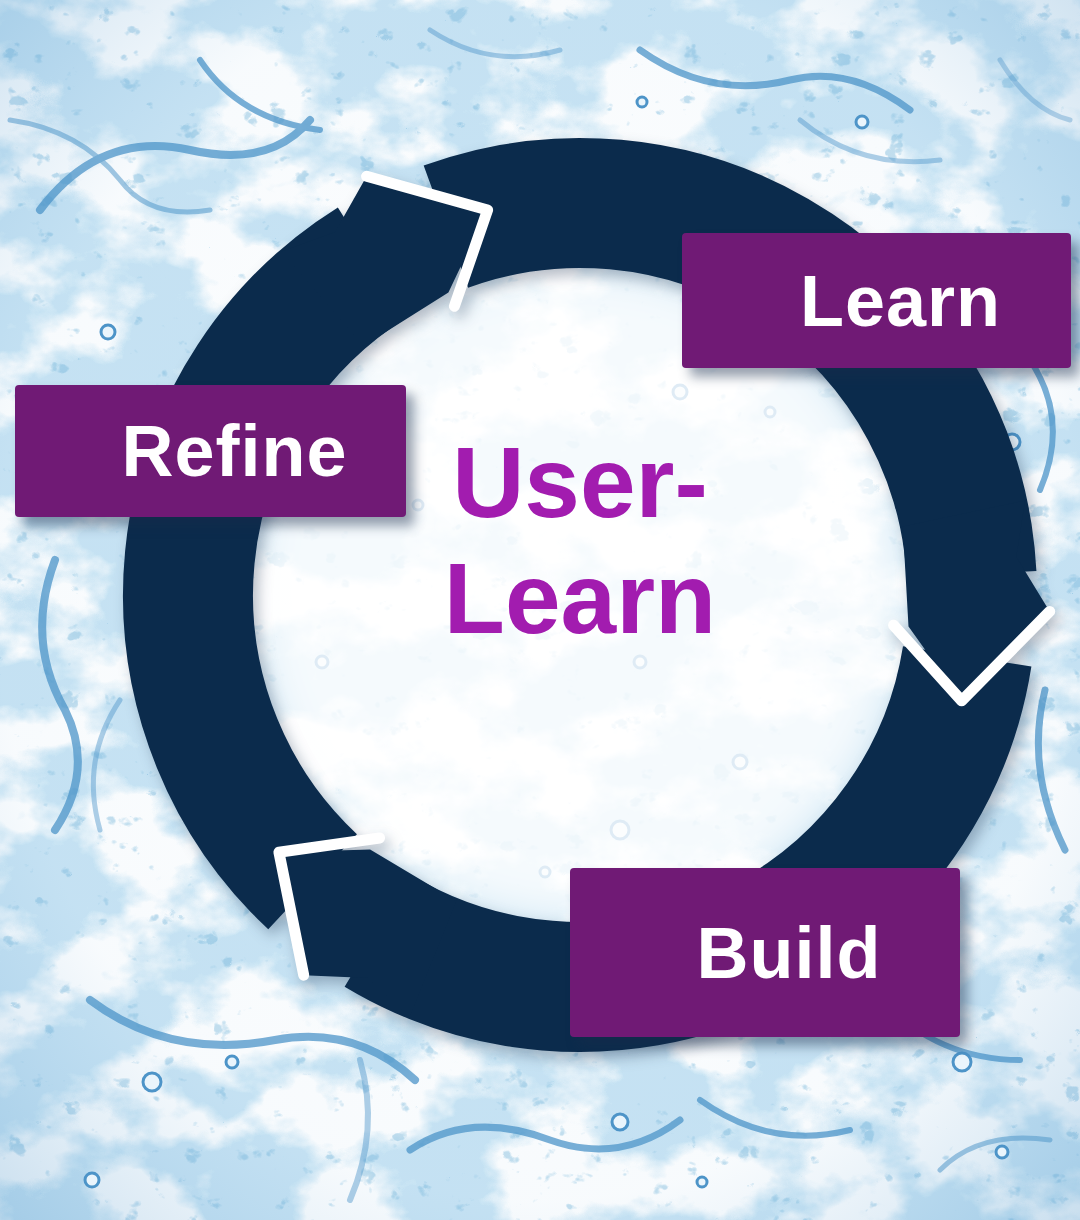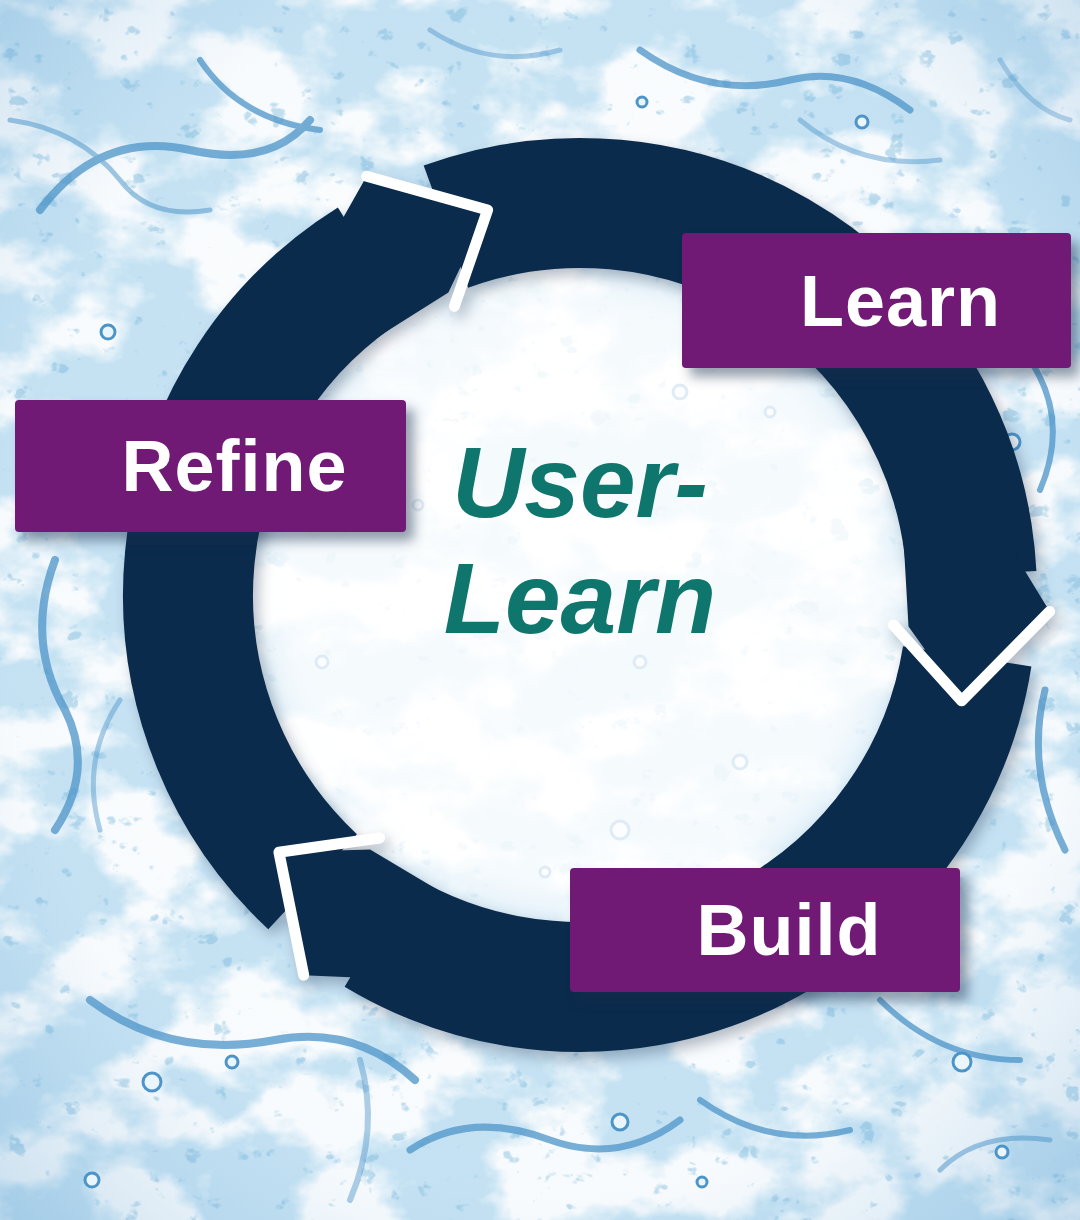--- a/index.html
+++ b/index.html
@@ -14,27 +14,27 @@
   .gapline{fill:none;stroke:#ffffff;stroke-width:11;stroke-linecap:round;stroke-linejoin:round;}
   
   .step{
     position:absolute;display:flex;align-items:center;justify-content:center;
     background:#701a75;color:#ffffff;border-radius:4px;
     font-weight:700;font-size:72px;letter-spacing:1px;
     box-shadow:8px 9px 12px rgba(25,45,75,.45);
     padding-left:48px;
   }
   .step-learn{left:682px;top:233px;width:341px;height:135px;}
-  .step-refine{left:15px;top:400px;width:343px;height:132px;}
-  .step-build{left:570px;top:868px;width:342px;height:124px;}
+  .step-refine{left:15px;top:385px;width:343px;height:132px;}
+  .step-build{left:570px;top:868px;width:342px;height:169px;}
   
   .center-title{
     position:absolute;left:130px;top:424px;width:900px;
-    text-align:center;color:#0f766e;
-    font-style:italic;font-weight:700;font-size:100px;line-height:1.16;
+    text-align:center;color:#a21caf;
+    font-weight:700;font-size:100px;line-height:1.16;
   }
   .center-title span{display:block;}
 </style>
 </head>
 <body>
 
 <div class="stage">
 
   <svg width="1080" height="1220" viewBox="0 0 1080 1220" aria-hidden="true">
     <defs>

